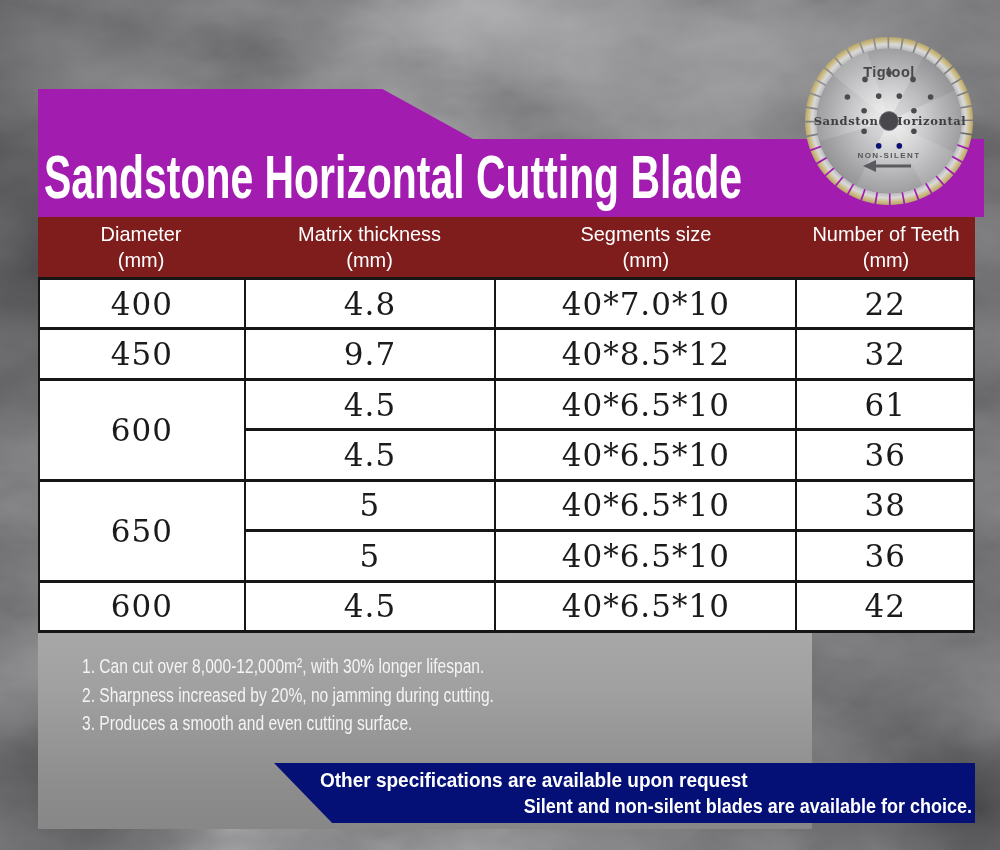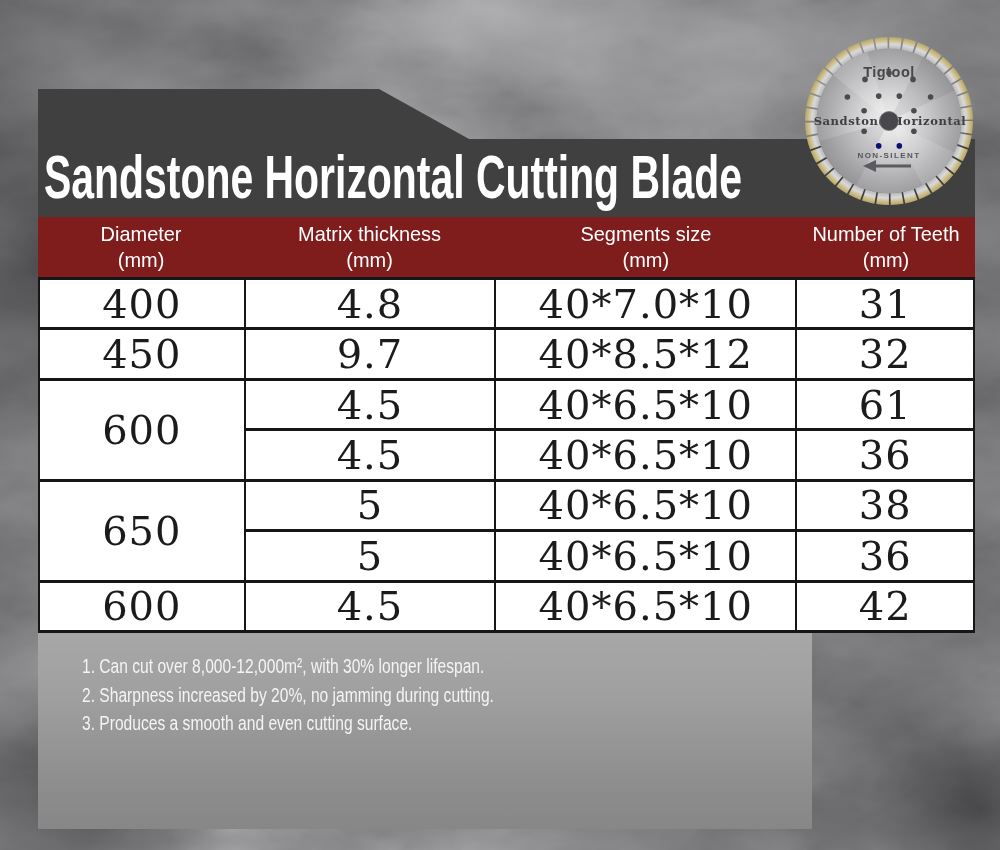--- a/index.html
+++ b/index.html
@@ -19,22 +19,23 @@
   .vein-c{left:-120px;top:620px;width:420px;height:340px;
     background:radial-gradient(closest-side,rgba(8,8,10,.50),rgba(8,8,10,0) 72%);}
   .vein-d{left:820px;top:680px;width:320px;height:260px;
     background:radial-gradient(closest-side,rgba(12,12,15,.42),rgba(12,12,15,0) 72%);}
   .vein-e{left:-80px;top:60px;width:260px;height:420px;
     background:radial-gradient(closest-side,rgba(10,10,12,.38),rgba(10,10,12,0) 72%);}
 
   
   .header-banner{
     position:absolute;left:38px;top:89px;width:937px;height:128px;z-index:2;
-    background:#404040;
+    background:#a21caf;
     clip-path:polygon(0% 0%,36.4% 0%,46% 39%,100% 39%,100% 100%,0% 100%);
+    padding-left:9px;
   }
   .page-title{
     position:absolute;left:6px;bottom:9px;
     color:#ffffff;font-weight:bold;font-size:62px;line-height:1;
     white-space:nowrap;letter-spacing:0px;
     transform:scaleX(.66);transform-origin:left bottom;
     font-family:"Liberation Sans",sans-serif;
   }
   
   .thead{
@@ -44,21 +45,21 @@
   .th{display:flex;flex-direction:column;justify-content:center;align-items:center;
     font-size:21px;line-height:26px;transform:scaleX(.95);white-space:nowrap;}
   .th:nth-child(1){width:22%;}
   .th:nth-child(2){width:26.8%;}
   .th:nth-child(3){width:32.2%;}
   .th:nth-child(4){width:19%;}
 
   
   .tbody-wrap{position:absolute;left:38px;top:277px;width:937px;height:356px;z-index:2;background:#ffffff;}
   #spec-table{width:100%;height:100%;border-collapse:collapse;table-layout:fixed;
-    font-family:"DejaVu Serif","Liberation Serif",serif;font-size:40px;color:#1b1b1b;}
+    font-family:"DejaVu Serif","Liberation Serif",serif;font-size:31px;color:#1b1b1b;}
   #spec-table td{
     border:solid #161616;border-width:3px 2px;text-align:center;vertical-align:middle;
     letter-spacing:1px;padding:0;
   }
   #spec-table tr{height:50px;}
 
   
   .gray-panel{
     position:absolute;left:38px;top:633px;width:774px;height:196px;z-index:1;
     background:linear-gradient(180deg,#a7a7a7 0%,#a0a0a0 30%,#8d8d8d 78%,#878787 100%);
@@ -146,21 +147,21 @@
         <col style="width:22%">
           <col style="width:26.8%">
           <col style="width:32.2%">
           <col style="width:19%">
       </colgroup>
       <tbody>
           <tr>
             <td>400</td>
             <td>4.8</td>
             <td>40*7.0*10</td>
-            <td>31</td>
+            <td>22</td>
           </tr>
           <tr>
             <td>450</td>
             <td>9.7</td>
             <td>40*8.5*12</td>
             <td>32</td>
           </tr>
           <tr>
             <td rowspan="2">600</td>
             <td>4.5</td>
@@ -186,20 +187,24 @@
           <tr>
             <td>600</td>
             <td>4.5</td>
             <td>40*6.5*10</td>
             <td>42</td>
           </tr>
         </tbody>
     </table>
   </div>
 
+  <div class="footer-banner">
+    <div class="footer-line1">Other specifications are available upon request</div>
+    <div class="footer-line2">Silent and non-silent blades are available for choice.</div>
+  </div>
 
   <svg class="blade-svg" width="168" height="168" viewBox="0 0 168 168">
     <defs>
       <radialGradient id="rimGrad" gradientUnits="userSpaceOnUse" cx="84" cy="84" r="84">
         <stop offset="0.855" stop-color="#b6b6b8"></stop>
         <stop offset="0.915" stop-color="#d9d9da"></stop>
         <stop offset="0.962" stop-color="#cdbd85"></stop>
         <stop offset="1" stop-color="#b5a46c"></stop>
       </radialGradient>
       <radialGradient id="discGrad" gradientUnits="userSpaceOnUse" cx="84" cy="84" r="73">

